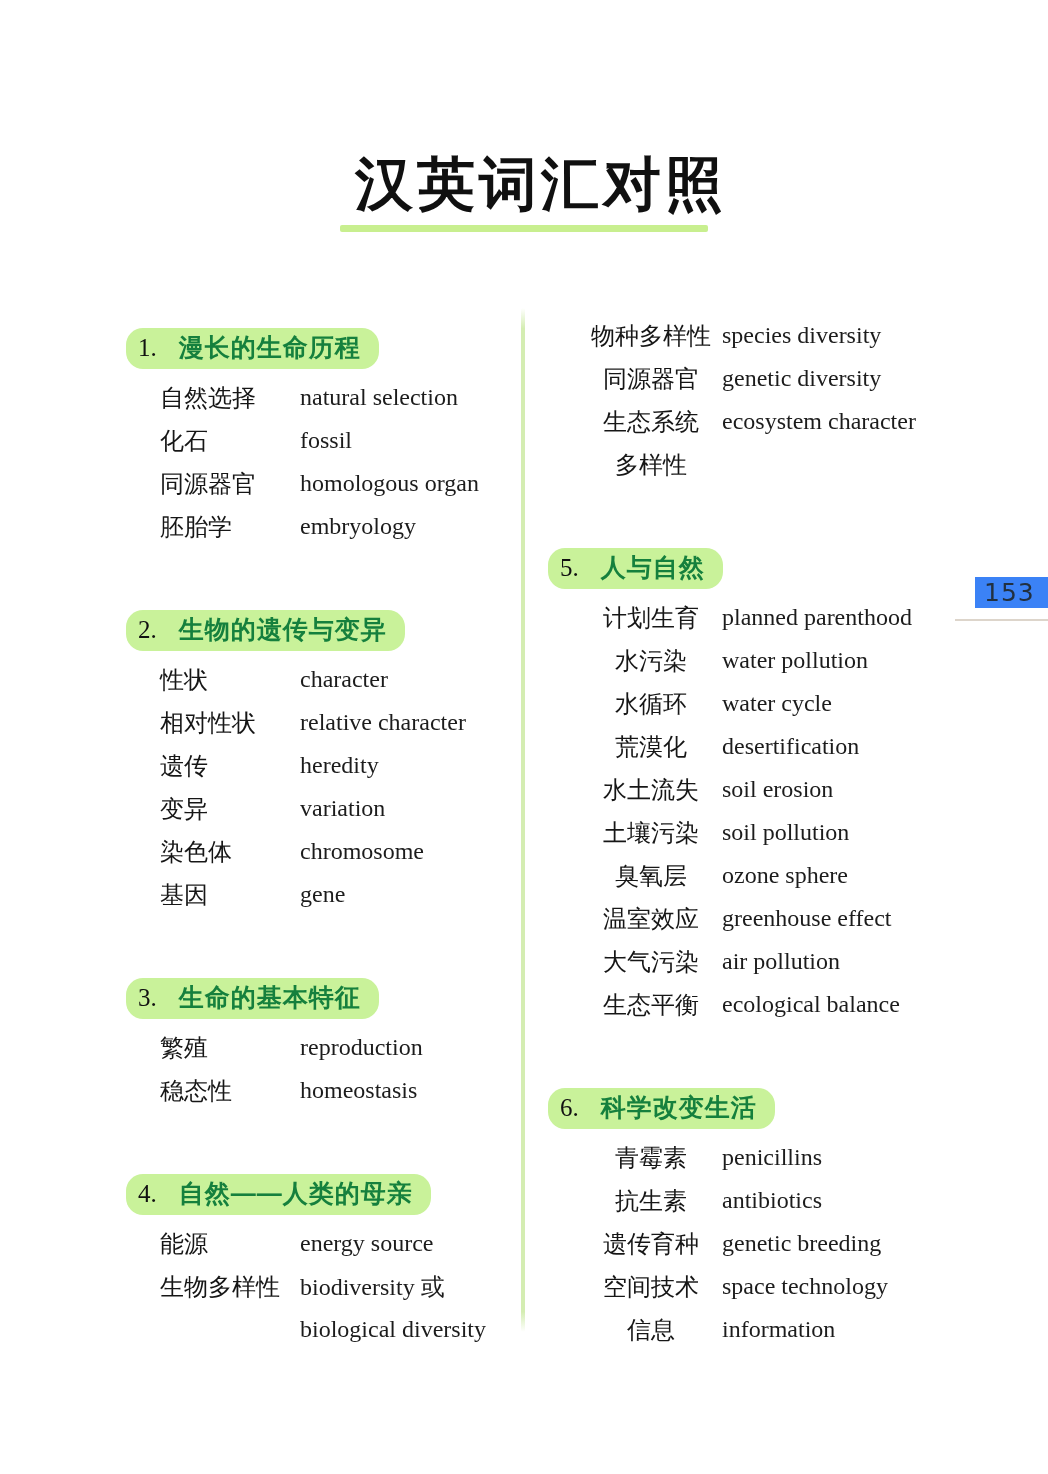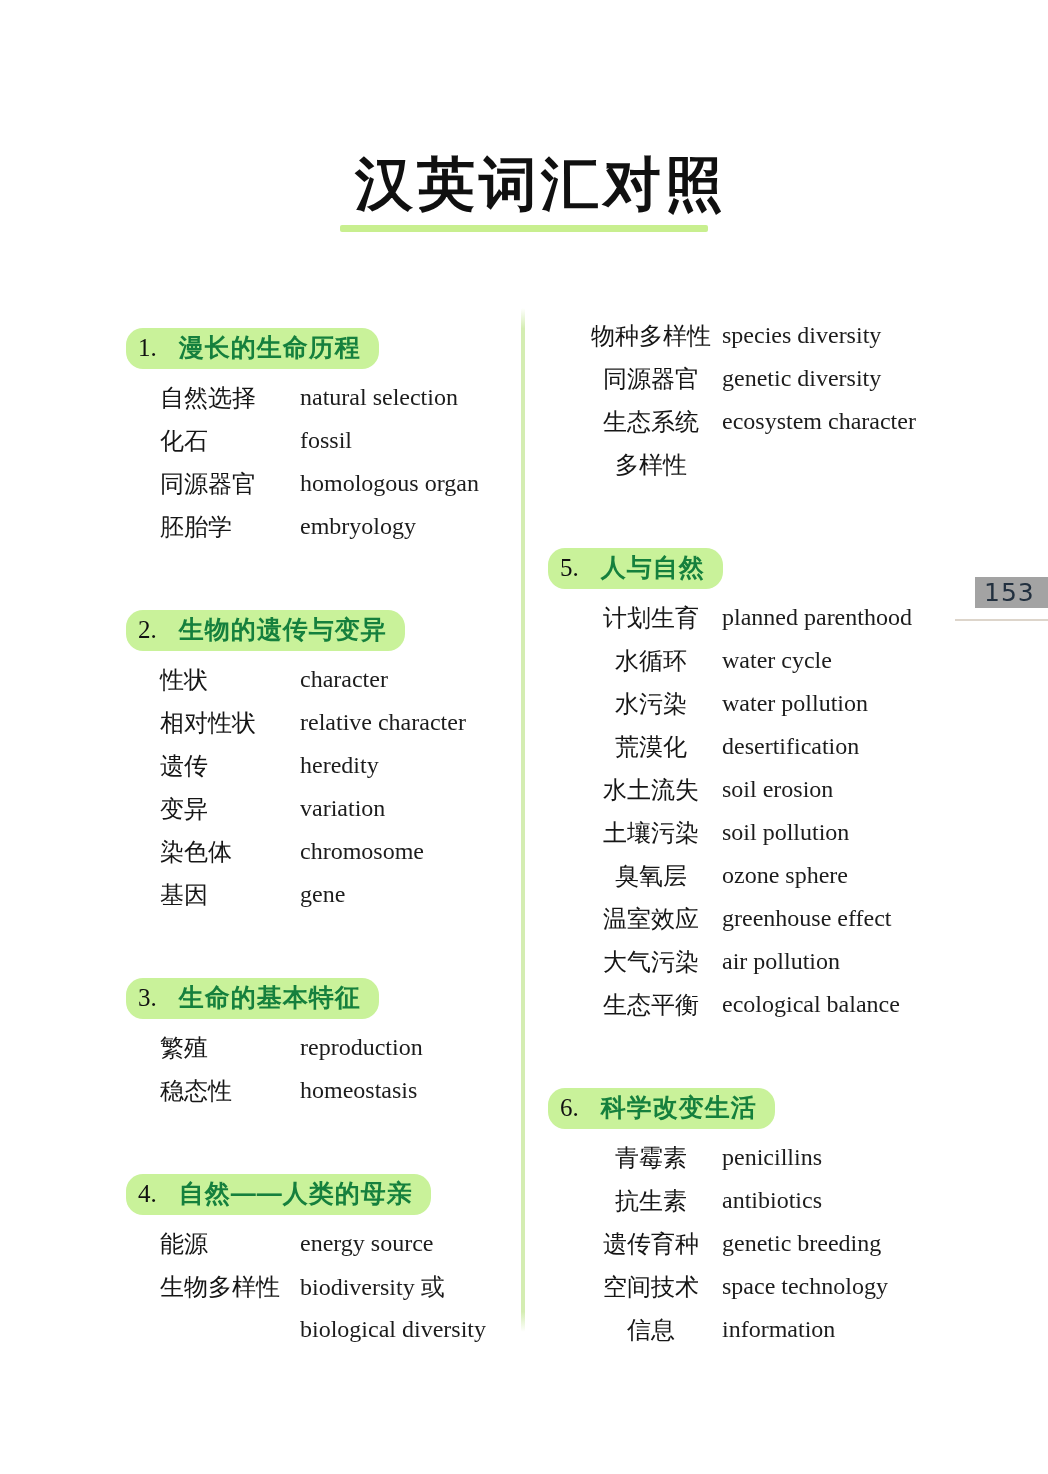--- a/index.html
+++ b/index.html
@@ -92,21 +92,21 @@
     color: #1c1c1c;
     font-family: "Liberation Serif", "DejaVu Serif", serif;
     white-space: nowrap;
   }
   .page-badge {
     position: absolute;
     left: 975px;
     top: 577px;
     width: 73px;
     height: 31px;
-    background: #a3a3a3;
+    background: #3b82f6;
   }
   .page-number {
     font-family: "DejaVu Sans", "Liberation Sans", sans-serif;
     font-size: 25px;
     line-height: 31px;
     color: #22303f;
     padding-left: 9px;
     letter-spacing: 1px;
   }
   .page-badge-line {
@@ -210,25 +210,25 @@
           <span class="en"></span>
         </div>
       </section>
       <section class="section"><div class="section-header">
           <span class="section-number">5.</span>
           <span class="section-title">人与自然</span>
         </div><div class="entry">
           <span class="zh">计划生育</span>
           <span class="en">planned parenthood</span>
         </div><div class="entry">
+          <span class="zh">水污染</span>
+          <span class="en">water pollution</span>
+        </div><div class="entry">
           <span class="zh">水循环</span>
           <span class="en">water cycle</span>
-        </div><div class="entry">
-          <span class="zh">水污染</span>
-          <span class="en">water pollution</span>
         </div><div class="entry">
           <span class="zh">荒漠化</span>
           <span class="en">desertification</span>
         </div><div class="entry">
           <span class="zh">水土流失</span>
           <span class="en">soil erosion</span>
         </div><div class="entry">
           <span class="zh">土壤污染</span>
           <span class="en">soil pollution</span>
         </div><div class="entry">

